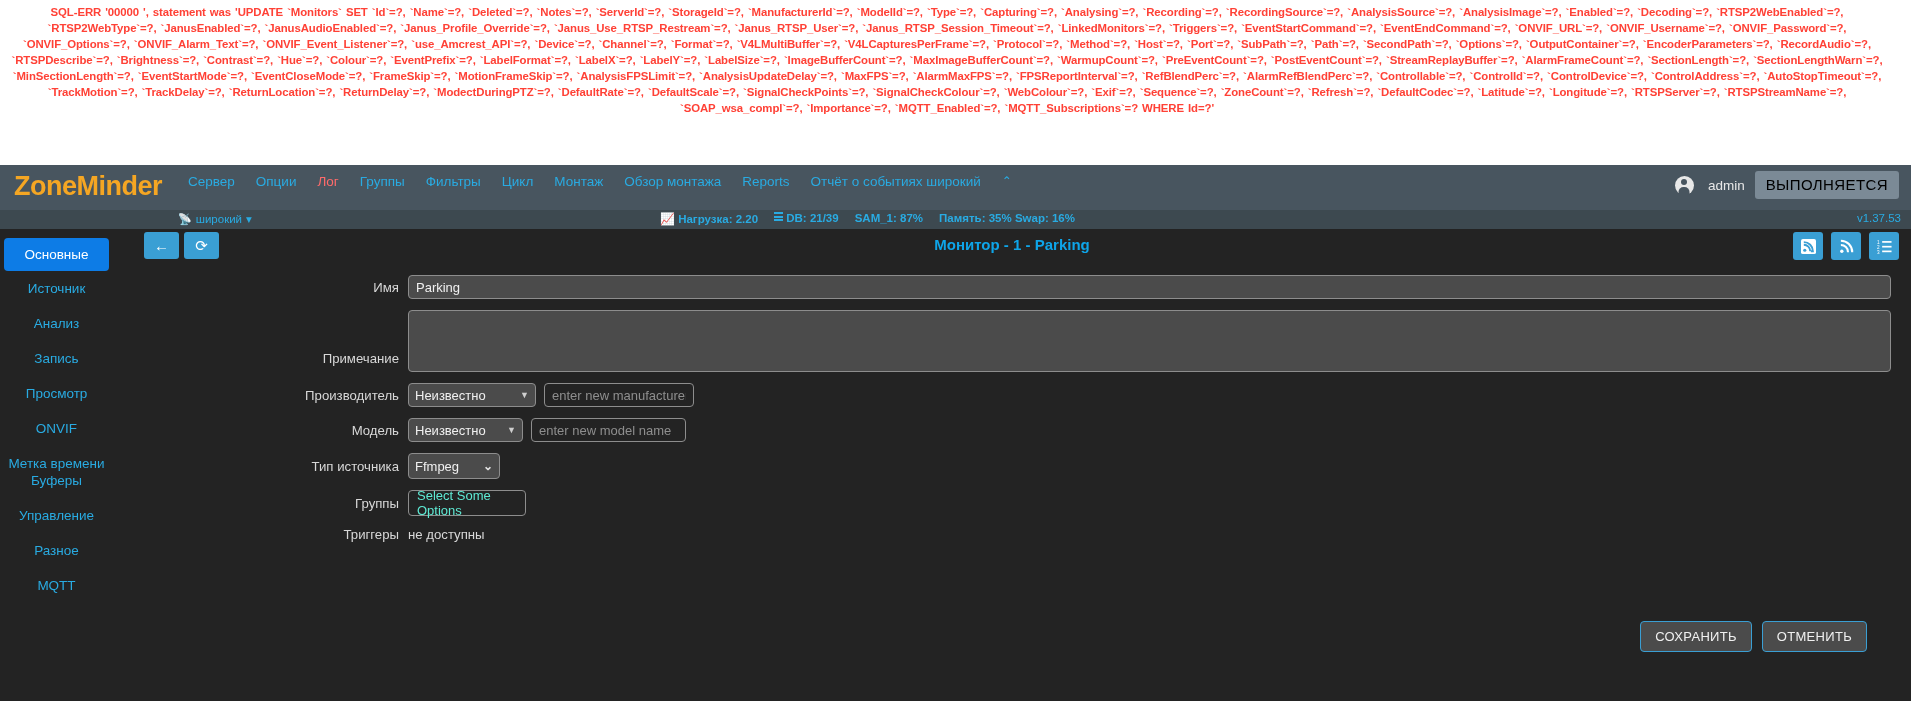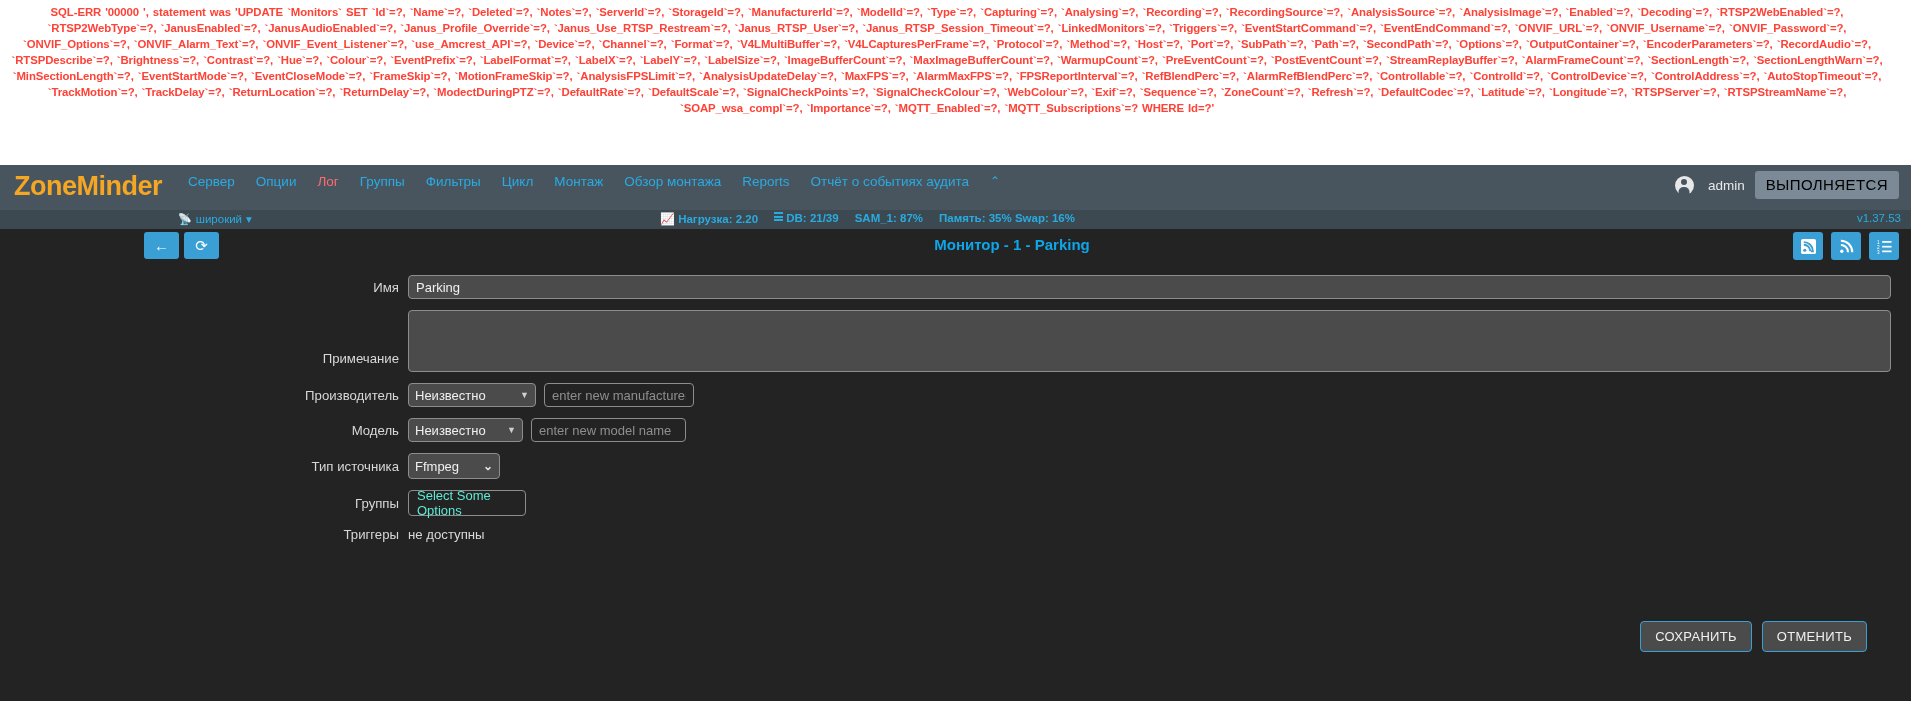--- a/index.html
+++ b/index.html
@@ -311,21 +311,21 @@
   <nav id="mainmenu">
     <a>Сервер</a>
     <a>Опции</a>
     <a class="active">Лог</a>
     <a>Группы</a>
     <a>Фильтры</a>
     <a>Цикл</a>
     <a>Монтаж</a>
     <a>Обзор монтажа</a>
     <a>Reports</a>
-    <a>Отчёт о событиях аудита</a>
+    <a>Отчёт о событиях широкий</a>
     <span class="caret-up">⌃</span>
   </nav>
 
   <div id="navright">
     <div id="user-block">
       <span class="user-icon"></span>
       <span>admin</span>
     </div>
     <button id="run-state">ВЫПОЛНЯЕТСЯ</button>
   </div>
@@ -347,20 +347,32 @@
       <span>DB: 21/39</span>
     </span>
     <span>SAM_1: 87%</span>
     <span>Память: 35% Swap: 16%</span>
   </div>
   <div class="right">v1.37.53</div>
 </div>
 
 <div id="page">
 
+  <div id="sidebar">
+    <div class="side-item active">Основные</div>
+    <div class="side-item">Источник</div>
+    <div class="side-item">Анализ</div>
+    <div class="side-item">Запись</div>
+    <div class="side-item">Просмотр</div>
+    <div class="side-item">ONVIF</div>
+    <div class="side-item">Метка времени Буферы</div>
+    <div class="side-item">Управление</div>
+    <div class="side-item">Разное</div>
+    <div class="side-item">MQTT</div>
+  </div>
 
   <div id="content">
 
     <div id="toolbar">
       <button class="tb-btn" id="btn-back">
         <span>←</span>
       </button>
       <button class="tb-btn" id="btn-refresh">
         <span>⟳</span>
       </button>

